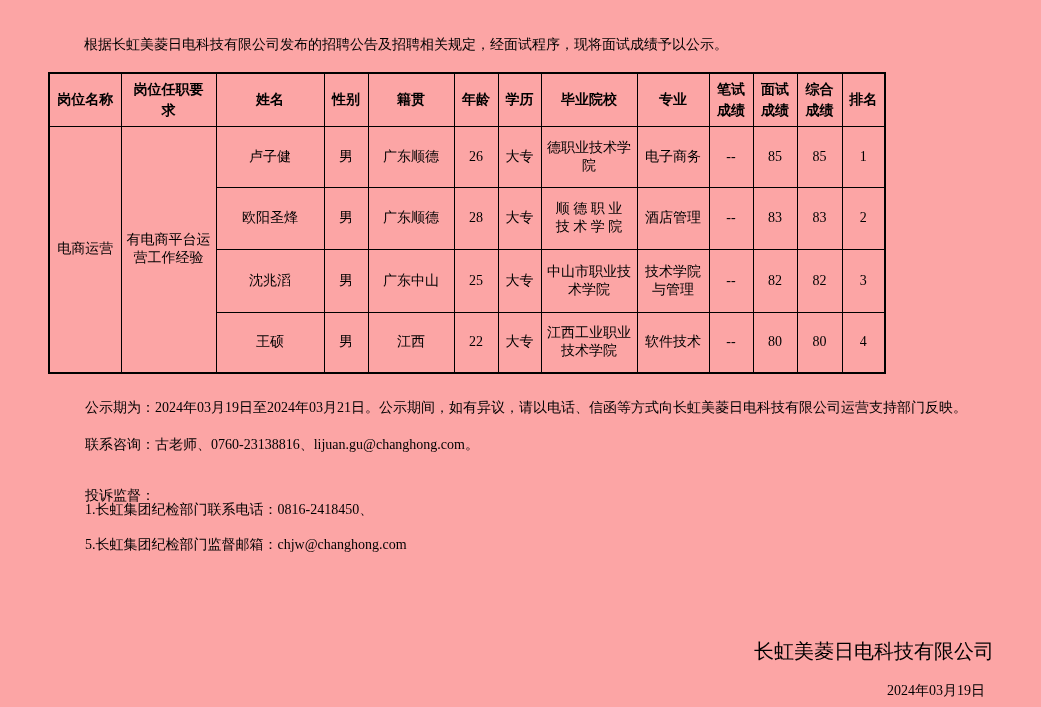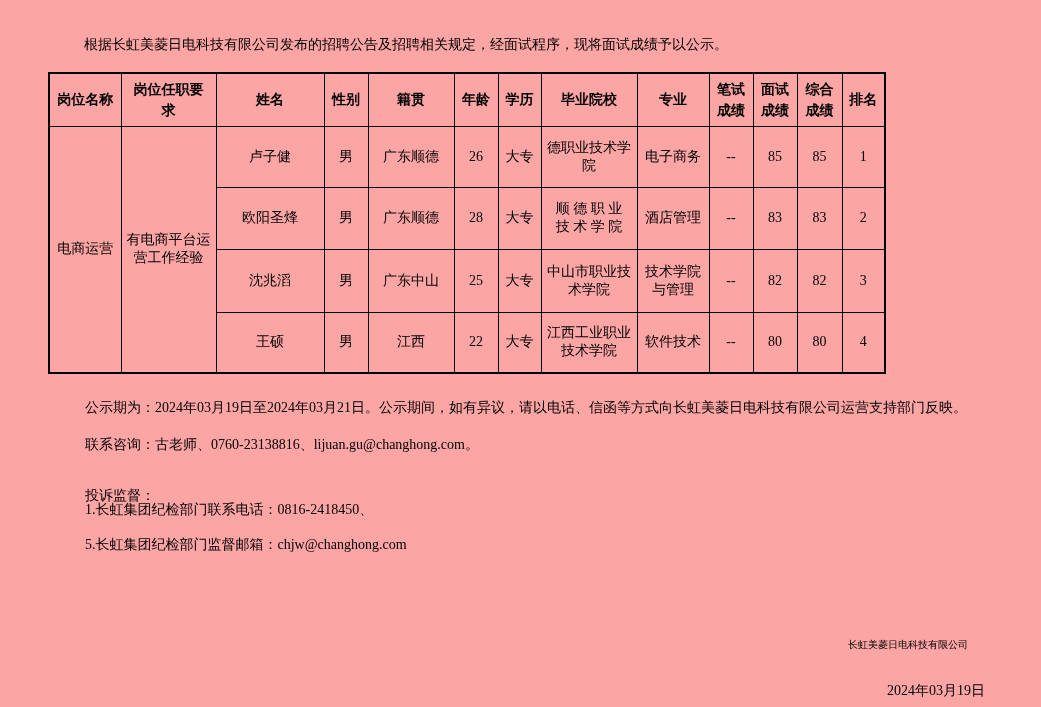--- a/index.html
+++ b/index.html
@@ -13,21 +13,21 @@
     overflow: hidden;
   }
   .txt { position: absolute; font-size: 14px; line-height: 16px; white-space: nowrap; }
   .intro { left: 84px; top: 37px; }
   .p-gongshi { left: 85px; top: 400px; }
   .p-lianxi  { left: 85px; top: 437px; }
   .p-tousu   { left: 85px; top: 472px; margin-top: 16px; }
   .p-item1   { left: 85px; top: 502px; }
   .p-item2   { left: 85px; top: 537px; }
   .p-item3   { left: 85px; top: 572px; }
-  .footer-company { position: absolute; right: 73px; top: 638px; font-size: 10px; white-space: nowrap; font-family: Liberation Mono, monospace; }
+  .footer-company { position: absolute; right: 47px; top: 638px; font-size: 20px; white-space: nowrap; font-family: Liberation Mono, monospace; }
   .footer-date    { position: absolute; right: 56px; top: 682px; font-size: 14px; white-space: nowrap; }
   a.email-link { color: #0000ee; text-decoration: underline; }
 
   table.results {
     position: absolute;
     left: 48px;
     top: 72px;
     border-collapse: collapse;
     table-layout: fixed;
     border: 2px solid #000;

